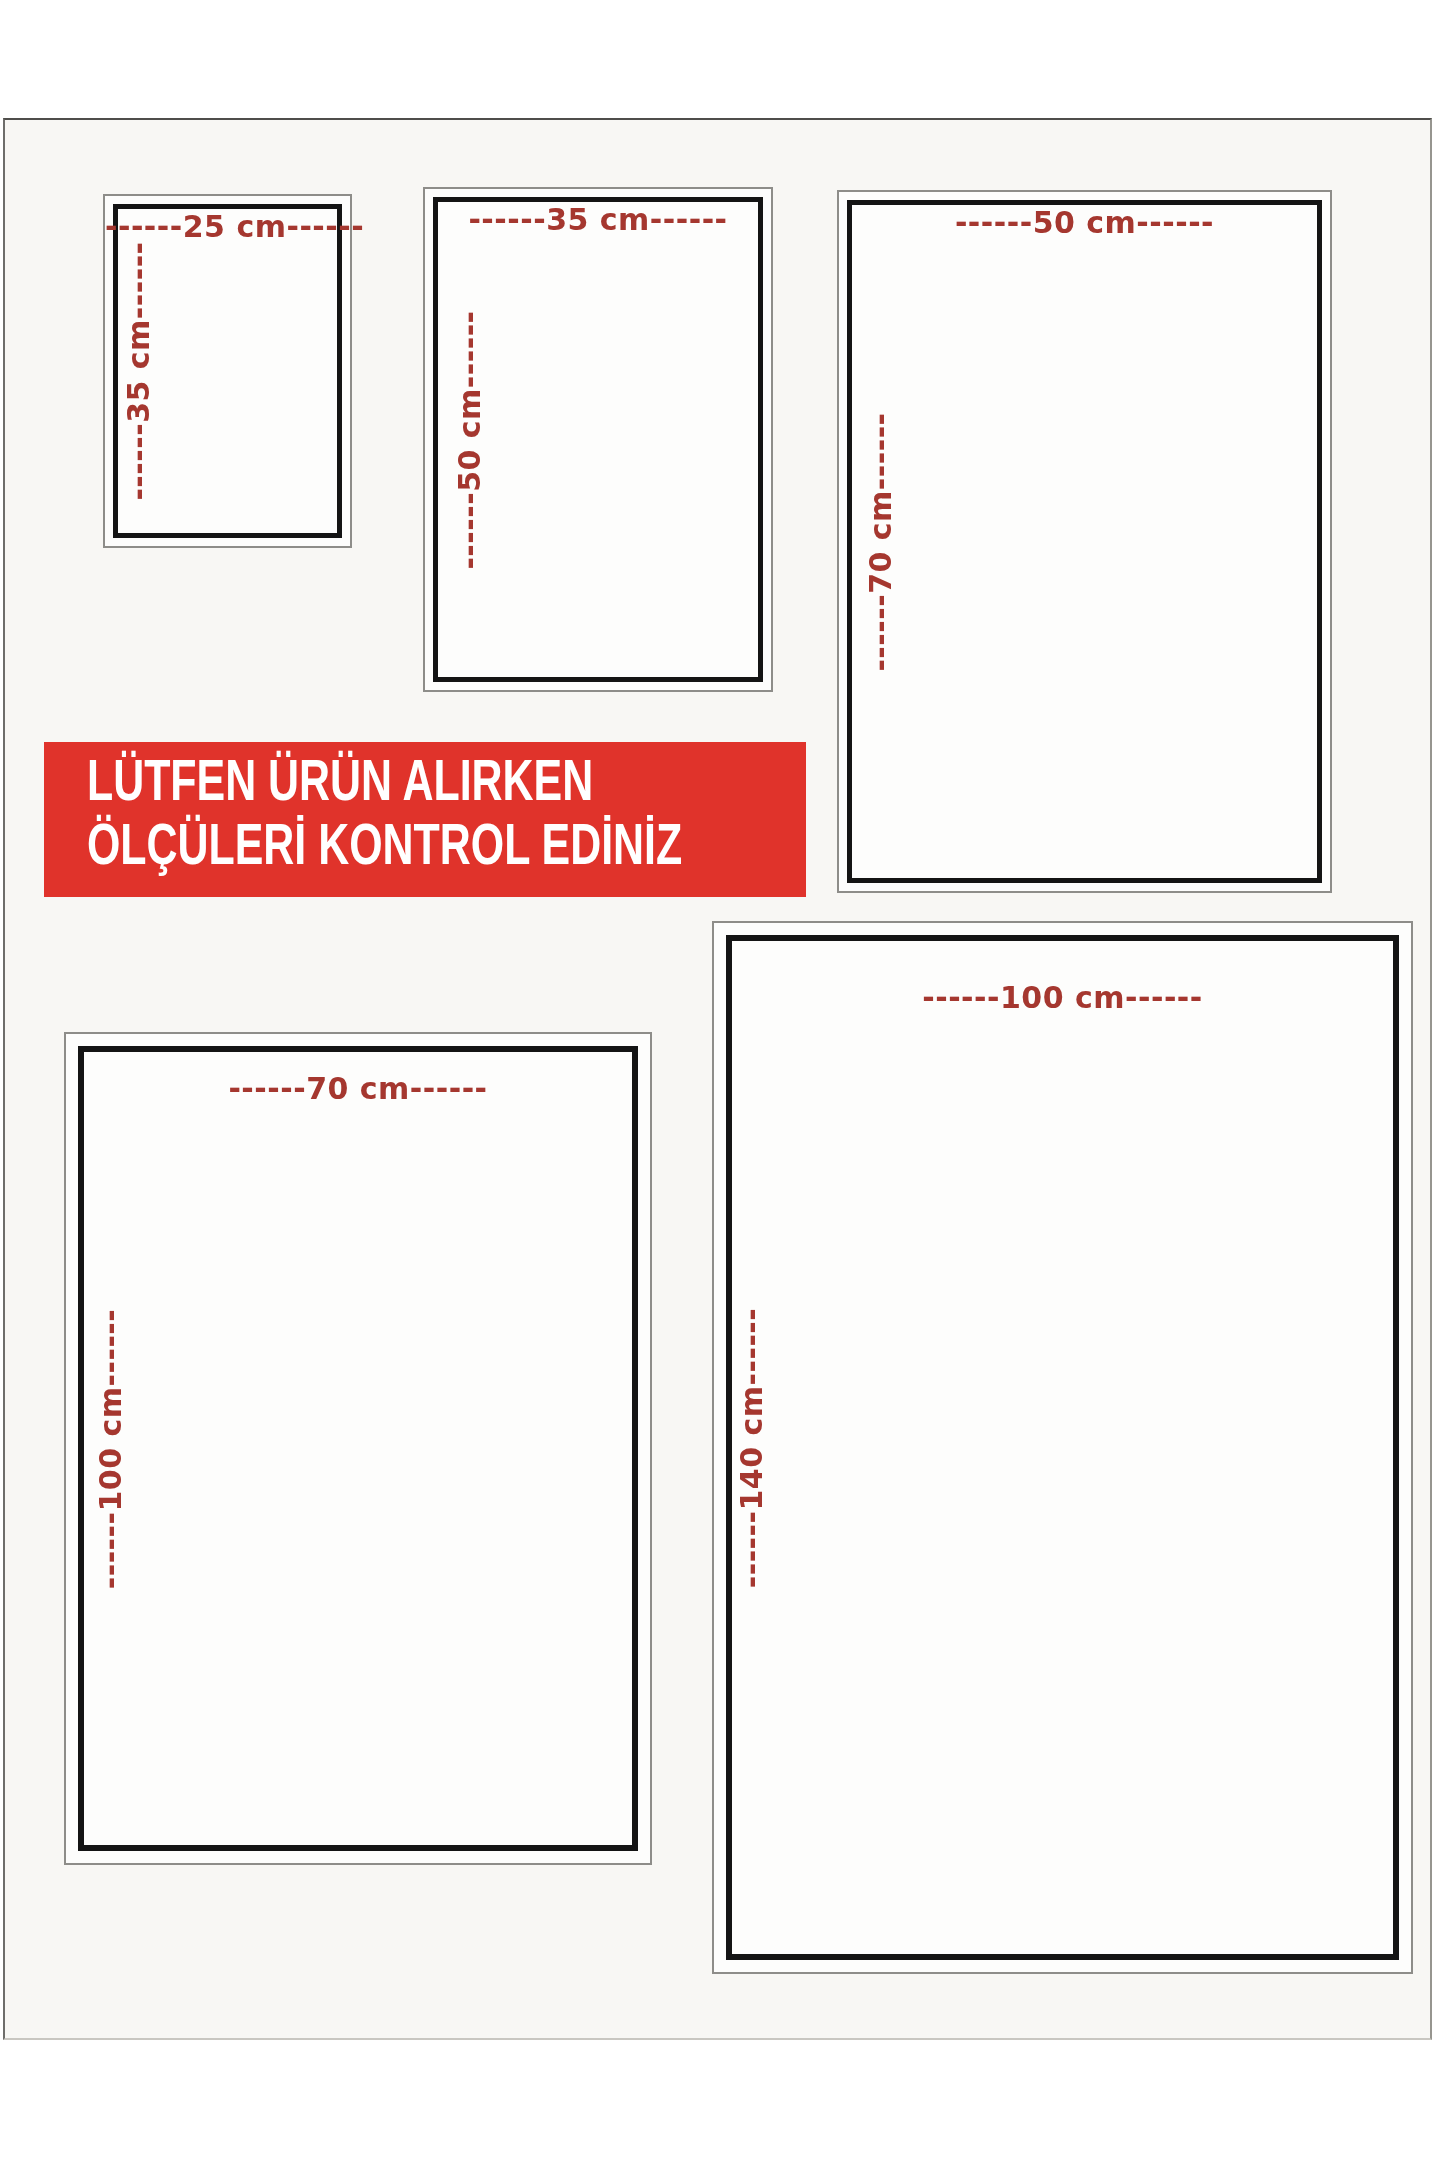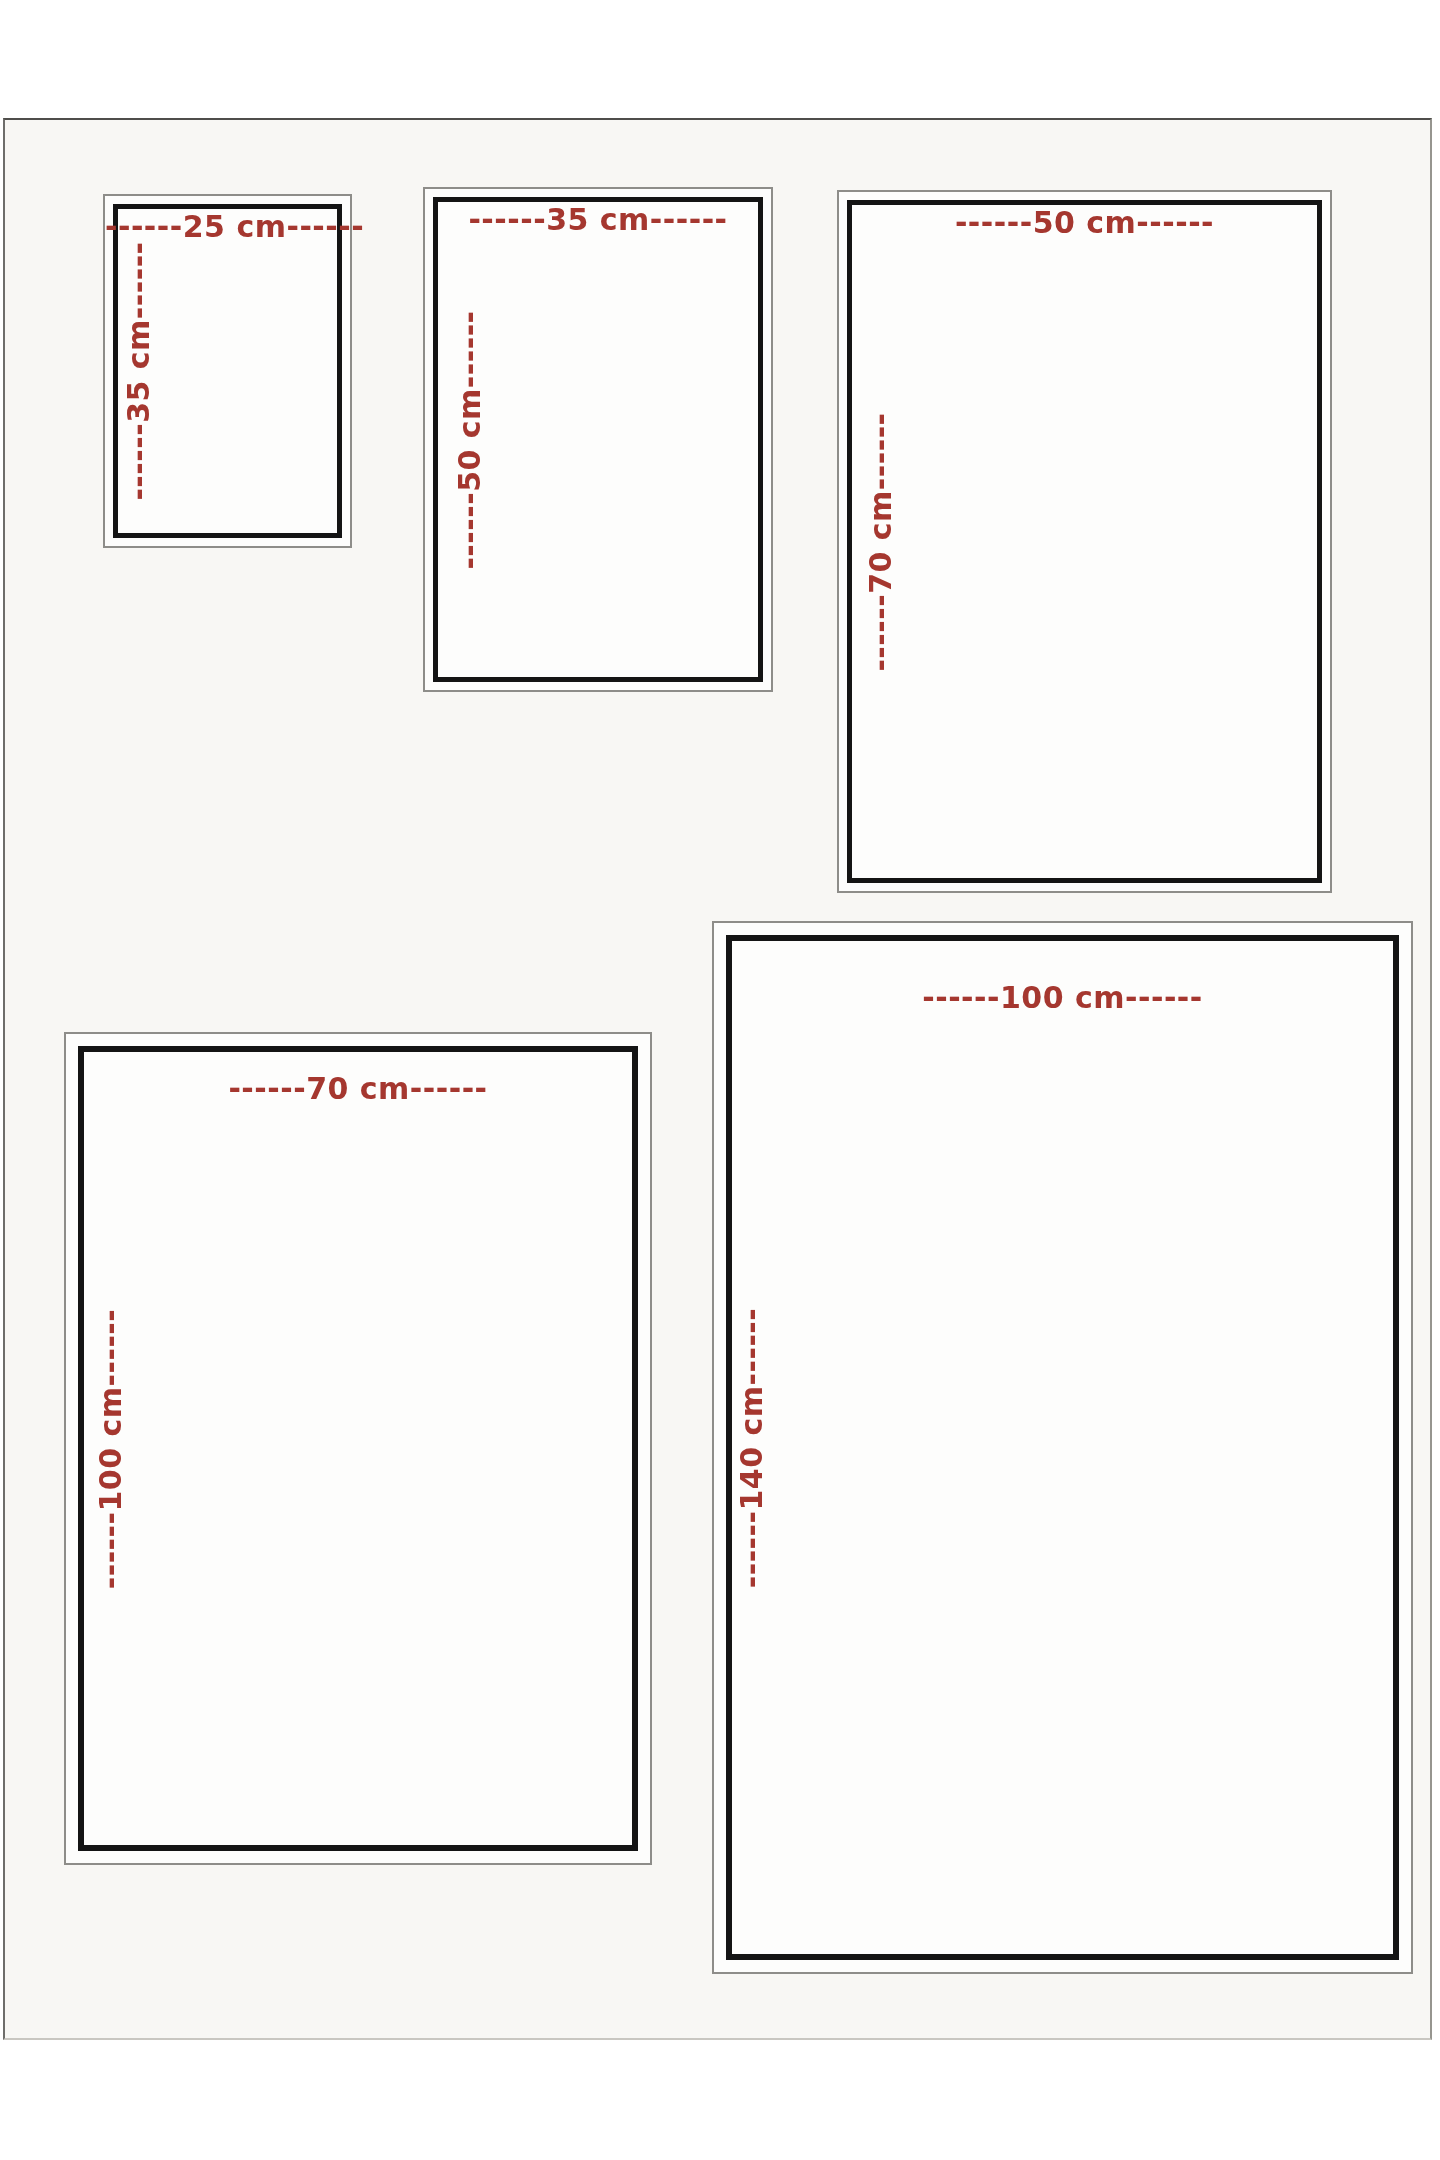--- a/index.html
+++ b/index.html
@@ -127,20 +127,24 @@
     <div class="dim-label hlabel">------35 cm------</div>
     <div class="dim-label vlabel">------50 cm------</div>
   </div>
 
   <div class="size-box r3">
     <div class="inner"></div>
     <div class="dim-label hlabel">------50 cm------</div>
     <div class="dim-label vlabel">------70 cm------</div>
   </div>
 
+  <div class="banner">
+    <div class="line">LÜTFEN ÜRÜN ALIRKEN</div>
+    <div class="line">ÖLÇÜLERİ KONTROL EDİNİZ</div>
+  </div>
 
   <div class="size-box big r4">
     <div class="inner"></div>
     <div class="dim-label hlabel">------70 cm------</div>
     <div class="dim-label vlabel">------100 cm------</div>
   </div>
 
   <div class="size-box big r5">
     <div class="inner"></div>
     <div class="dim-label hlabel">------100 cm------</div>

